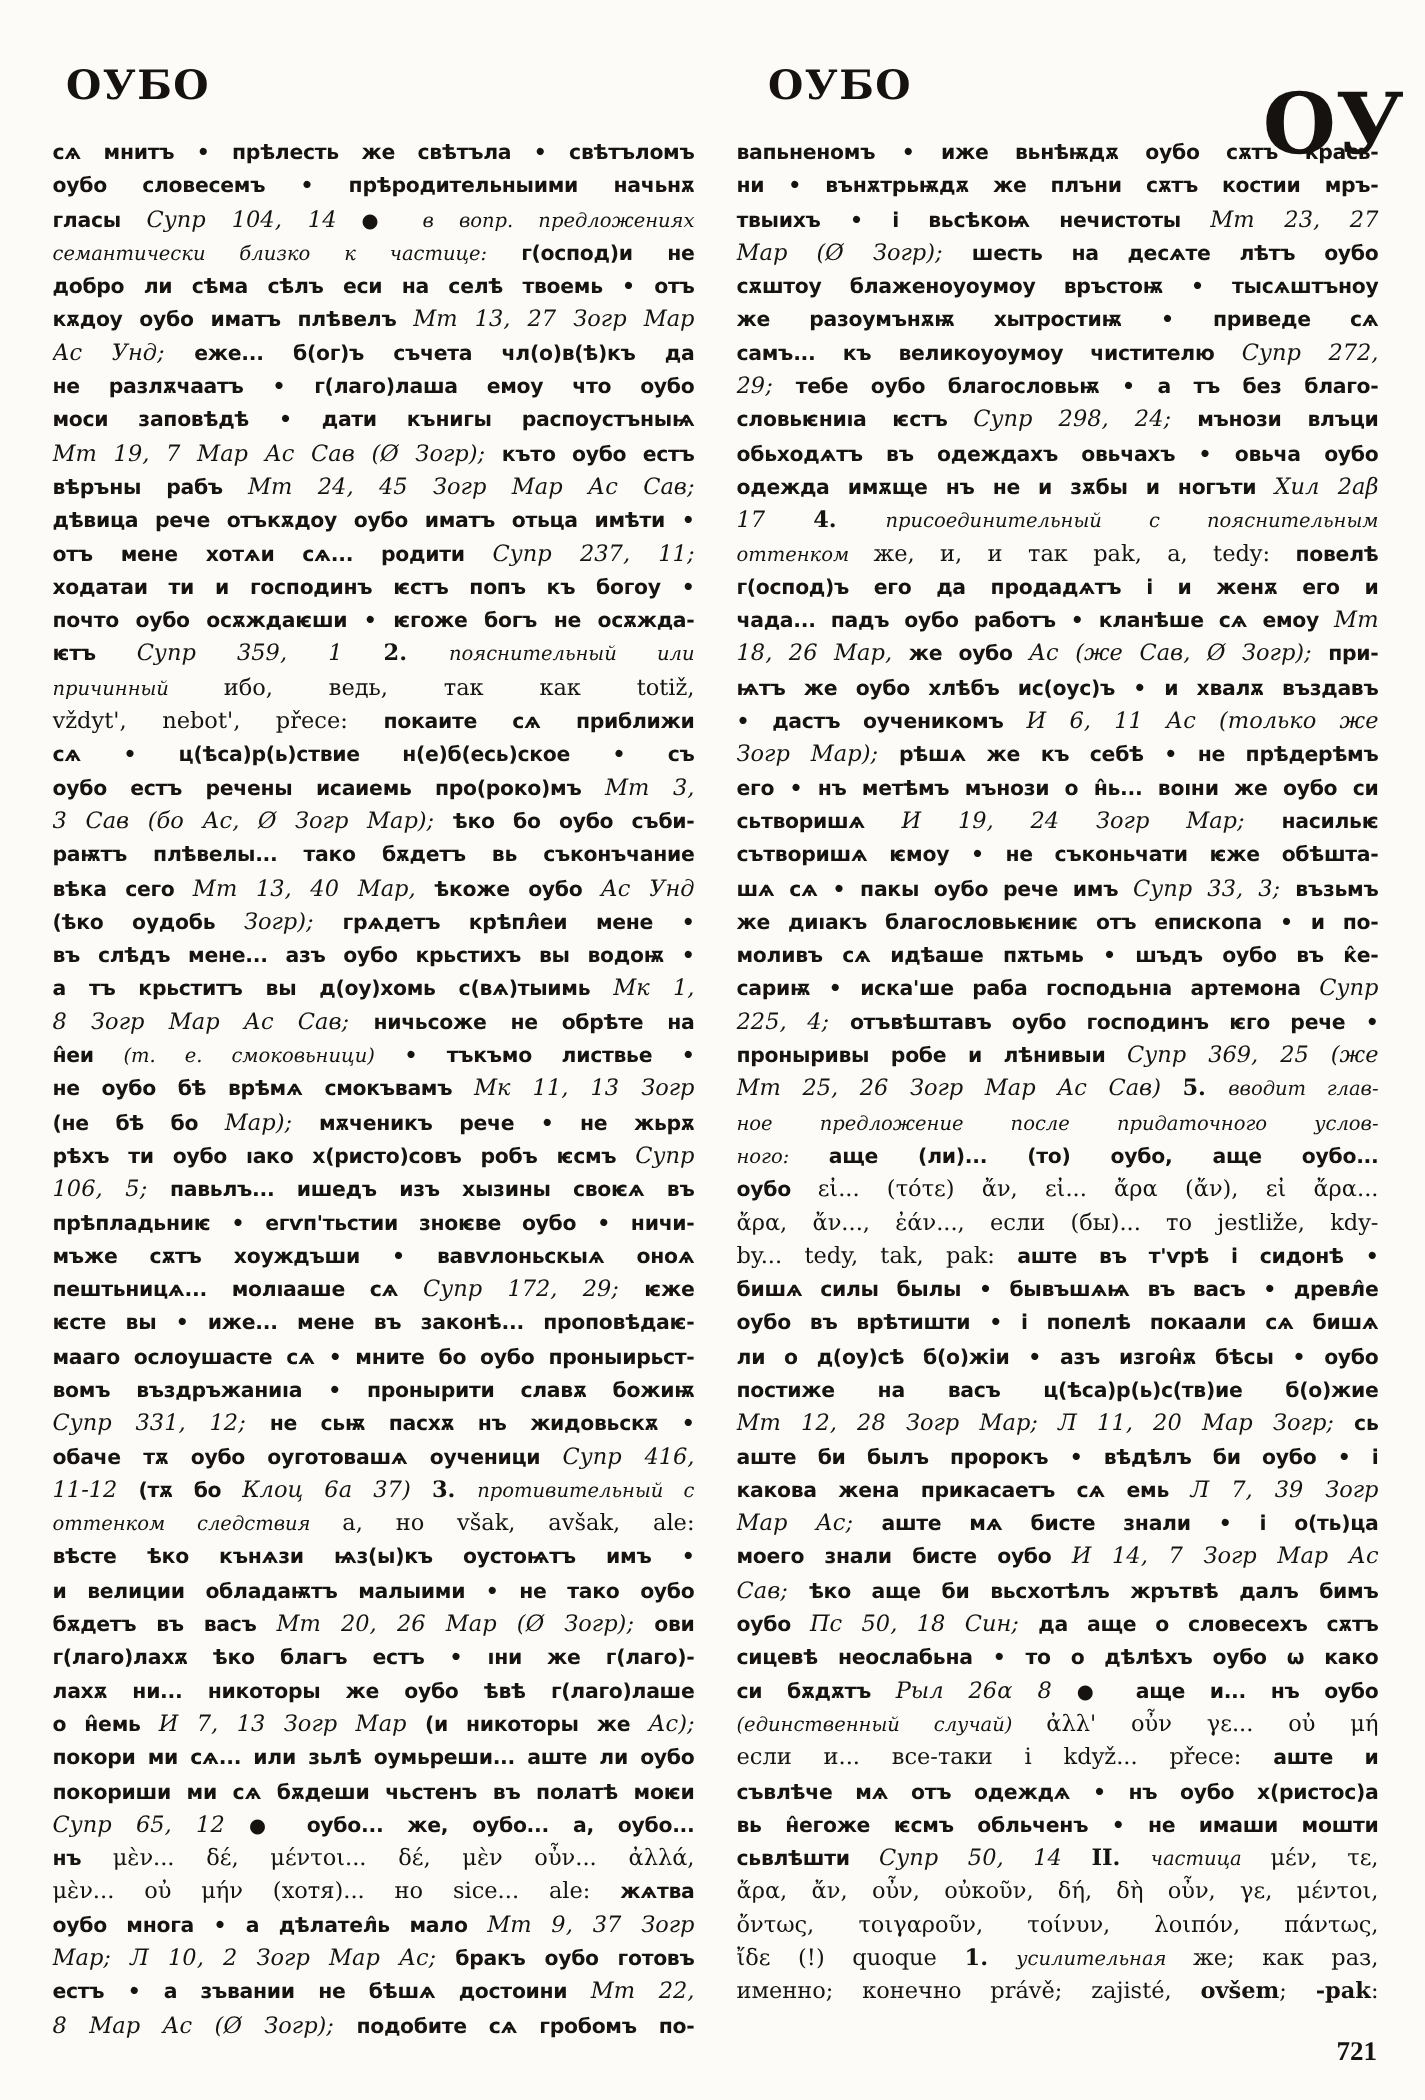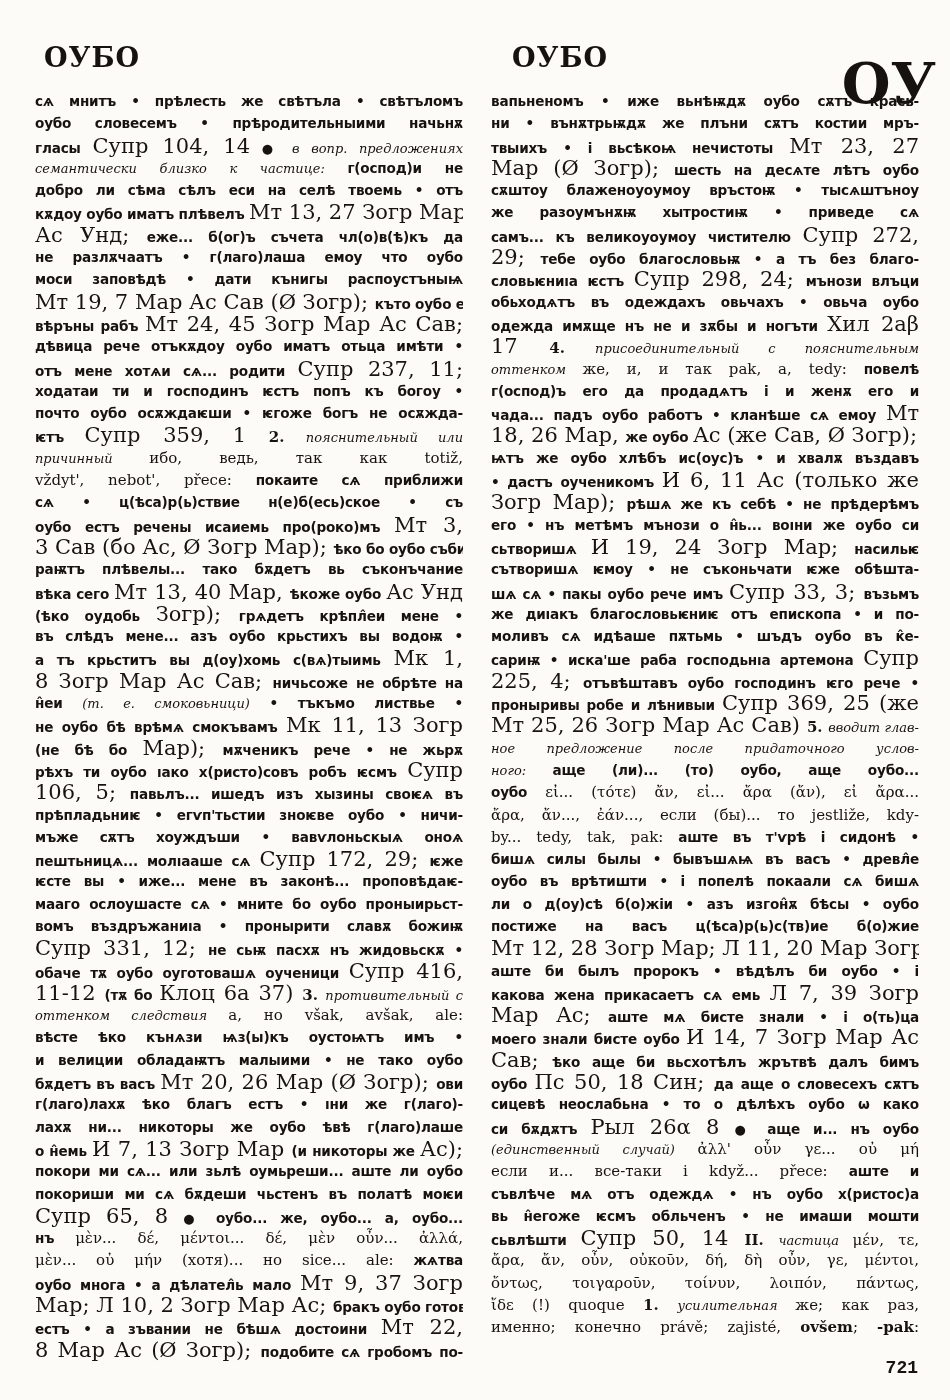--- a/index.html
+++ b/index.html
@@ -34,28 +34,28 @@
   .line {
     height:22.3px;
     line-height:22.3px;
     text-align:justify;
     text-align-last:justify;
     white-space:nowrap;
     overflow:hidden;
   }
   
   .s-o { font-family:"DejaVu Sans", sans-serif; font-weight:700; font-size:13.6px; letter-spacing:-0.2px; }
-  .s-r { font-family:"DejaVu Serif", serif; font-size:21px; }
+  .s-r { font-family:"DejaVu Serif", serif; font-style:italic; font-size:15px; }
   .s-e { font-family:"DejaVu Serif", serif; font-style:italic; font-size:13px; }
   .s-l { font-family:"DejaVu Serif", serif; font-size:15px; }
   .s-g { font-family:"DejaVu Serif", serif; font-size:15px; }
   .s-b { font-family:"DejaVu Serif", serif; font-weight:700; font-size:15px; }
   .pageno {
     position:absolute; right:32px; bottom:22px;
-    font-family:Liberation Mono, monospace;
+    font-family:Liberation Serif, serif;
     font-weight:700; font-size:18px;
   }
 </style>
 </head>
 <body>
 
 <div class="runheads">
   <div class="runhead" id="head-left">ОУБО</div>
   <div class="runhead" id="head-center">ОУБО</div>
   <div class="runhead" id="head-right">ОУ</div>
@@ -106,21 +106,21 @@
       <div class="line"><span class="s-r">11-12 </span><span class="s-o">(тѫ бо </span><span class="s-r">Клоц 6а 37) </span><span class="s-b">3. </span><span class="s-e">противительный с</span></div>
       <div class="line"><span class="s-e">оттенком следствия </span><span class="s-l">а, но však, avšak, ale:</span></div>
       <div class="line"><span class="s-o">вѣсте ѣко кънѧзи ѩз(ы)къ оустоѩтъ имъ •</span></div>
       <div class="line"><span class="s-o">и велиции обладаѭтъ малыими • не тако оубо</span></div>
       <div class="line"><span class="s-o">бѫдетъ въ васъ </span><span class="s-r">Мт 20, 26 Мар (Ø Зогр); </span><span class="s-o">ови</span></div>
       <div class="line"><span class="s-o">г(лаго)лахѫ ѣко благъ естъ • ıни же г(лаго)-</span></div>
       <div class="line"><span class="s-o">лахѫ ни... никоторы же оубо ѣвѣ г(лаго)лаше</span></div>
       <div class="line"><span class="s-o">о н̂емь </span><span class="s-r">И 7, 13 Зогр Мар </span><span class="s-o">(и никоторы же </span><span class="s-r">Ас);</span></div>
       <div class="line"><span class="s-o">покори ми сѧ... или зьлѣ оумьреши... аште ли оубо</span></div>
       <div class="line"><span class="s-o">покориши ми сѧ бѫдеши чьстенъ въ полатѣ моѥи</span></div>
-      <div class="line"><span class="s-r">Супр 65, 8 </span><span class="s-e">● </span><span class="s-o">оубо... же, оубо... а, оубо...</span></div>
+      <div class="line"><span class="s-r">Супр 65, 12 </span><span class="s-e">● </span><span class="s-o">оубо... же, оубо... а, оубо...</span></div>
       <div class="line"><span class="s-o">нъ </span><span class="s-g">μὲν... δέ, μέντοι... δέ, μὲν οὖν... ἀλλά,</span></div>
       <div class="line"><span class="s-g">μὲν... οὐ μήν </span><span class="s-l">(хотя)... но sice... ale: </span><span class="s-o">жѧтва</span></div>
       <div class="line"><span class="s-o">оубо многа • а дѣлател̂ь мало </span><span class="s-r">Мт 9, 37 Зогр</span></div>
       <div class="line"><span class="s-r">Мар; Л 10, 2 Зогр Мар Ас; </span><span class="s-o">бракъ оубо готовъ</span></div>
       <div class="line"><span class="s-o">естъ • а зъвании не бѣшѧ достоини </span><span class="s-r">Мт 22,</span></div>
       <div class="line"><span class="s-r">8 Мар Ас (Ø Зогр); </span><span class="s-o">подобите сѧ гробомъ по-</span></div>
     </div>
   <div class="col" id="col-right">
       <div class="line"><span class="s-o">вапьненомъ • иже вьнѣѭдѫ оубо сѫтъ крась-</span></div>
       <div class="line"><span class="s-o">ни • вънѫтрьѭдѫ же плъни сѫтъ костии мръ-</span></div>

